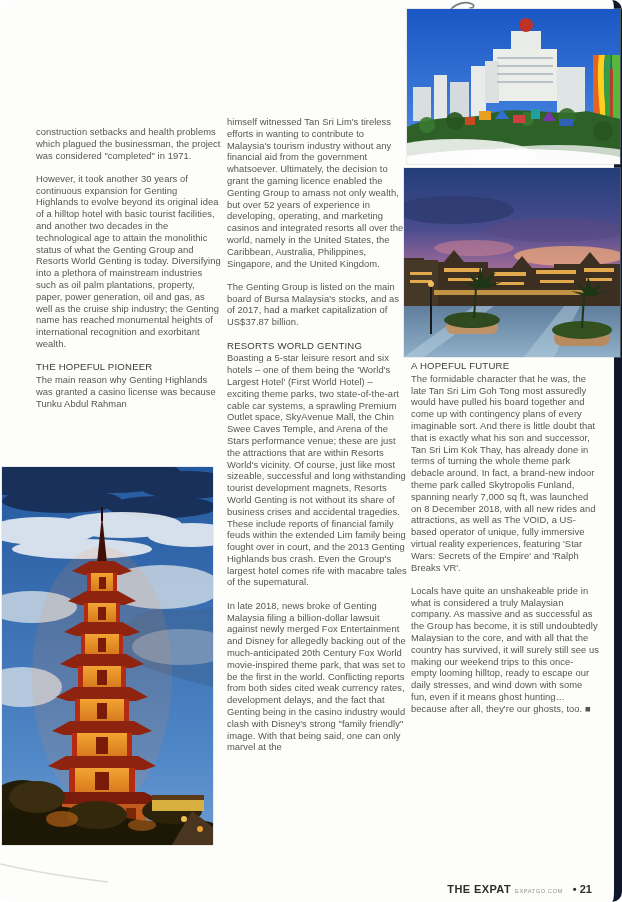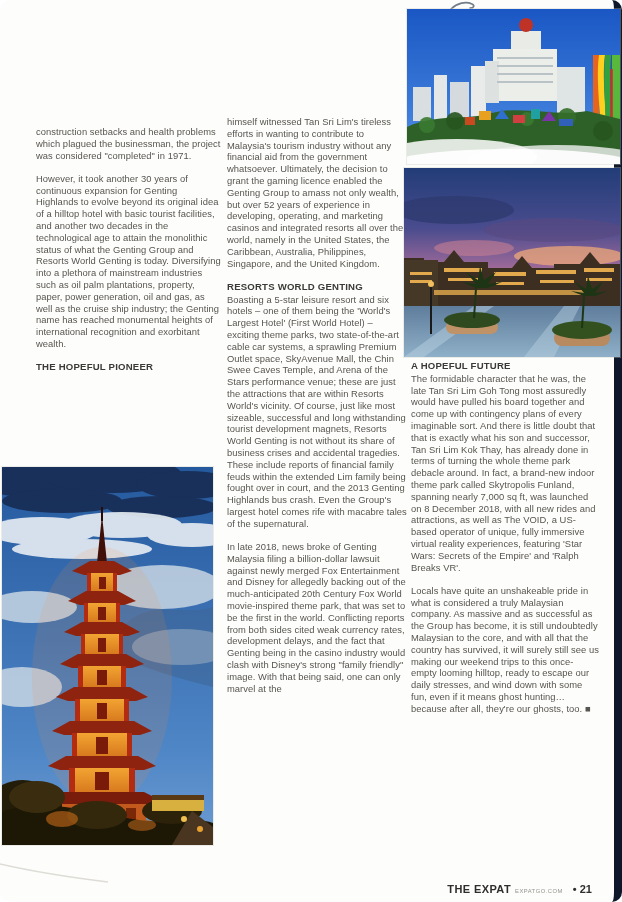--- a/index.html
+++ b/index.html
@@ -4,21 +4,21 @@
 <style>
   html,body{margin:0;padding:0;background:#ffffff;}
   body{width:622px;height:902px;position:relative;overflow:hidden;
        font-family:"Liberation Sans", sans-serif;}
   .page{position:absolute;inset:0;background:#fdfdfc;border-right:8px solid #0f172a;border-radius:10px;}
 
   
   .col{position:absolute;color:#57554f;font-size:9.4px;line-height:11.8px;
        text-align:left;letter-spacing:0.05px;}
   .col .para{margin:0 0 11.5px 0;}
-  .col .heading{margin:0 0 1px 0;font-size:9.6px;font-weight:bold;color:#3b3a36;
+  .col .heading{margin:0 0 1px 0;font-size:9.6px;font-weight:normal;color:#3b3a36;
                 letter-spacing:0.2px;}
   #col1{left:36px;top:126px;width:185px;}
   #col2{left:227px;top:116px;width:180px;}
   #col3{left:411px;top:360px;width:188px;}
 
   
   .photo{position:absolute;overflow:hidden;box-shadow:0 0 0 1px rgba(200,200,195,.35);}
   #photo-skyline{left:407px;top:9px;width:213px;height:155px;}
   #photo-outlets{left:404px;top:168px;width:216px;height:189px;}
   #photo-pagoda{left:2px;top:467px;width:211px;height:378px;}
@@ -283,23 +283,25 @@
         <circle cx="182" cy="352" r="3" fill="#f0c050"></circle>
           <circle cx="198" cy="362" r="3" fill="#e8a030"></circle>
       </g>
     </svg>
   </div>
 
   <div id="col1" class="col">
       <p class="para">construction setbacks and health problems which plagued the businessman, the project was considered "completed" in 1971.</p>
       <p class="para">However, it took another 30 years of continuous expansion for Genting Highlands to evolve beyond its original idea of a hilltop hotel with basic tourist facilities, and another two decades in the technological age to attain the monolithic status of what the Genting Group and Resorts World Genting is today. Diversifying into a plethora of mainstream industries such as oil palm plantations, property, paper, power generation, oil and gas, as well as the cruise ship industry; the Genting name has reached monumental heights of international recognition and exorbitant wealth.</p>
       <h3 class="heading">THE HOPEFUL PIONEER</h3>
+      <p class="para">The main reason why Genting Highlands was granted a casino license was because Tunku Abdul Rahman</p>
     </div>
   <div id="col2" class="col">
       <p class="para">himself witnessed Tan Sri Lim's tireless efforts in wanting to contribute to Malaysia's tourism industry without any financial aid from the government whatsoever. Ultimately, the decision to grant the gaming licence enabled the Genting Group to amass not only wealth, but over 52 years of experience in developing, operating, and marketing casinos and integrated resorts all over the world, namely in the United States, the Caribbean, Australia, Philippines, Singapore, and the United Kingdom.</p>
+      <p class="para">The Genting Group is listed on the main board of Bursa Malaysia's stocks, and as of 2017, had a market capitalization of US$37.87 billion.</p>
       <h3 class="heading">RESORTS WORLD GENTING</h3>
       <p class="para">Boasting a 5-star leisure resort and six hotels – one of them being the 'World's Largest Hotel' (First World Hotel) – exciting theme parks, two state-of-the-art cable car systems, a sprawling Premium Outlet space, SkyAvenue Mall, the Chin Swee Caves Temple, and Arena of the Stars performance venue; these are just the attractions that are within Resorts World's vicinity. Of course, just like most sizeable, successful and long withstanding tourist development magnets, Resorts World Genting is not without its share of business crises and accidental tragedies. These include reports of financial family feuds within the extended Lim family being fought over in court, and the 2013 Genting Highlands bus crash. Even the Group's largest hotel comes rife with macabre tales of the supernatural.</p>
       <p class="para">In late 2018, news broke of Genting Malaysia filing a billion-dollar lawsuit against newly merged Fox Entertainment and Disney for allegedly backing out of the much-anticipated 20th Century Fox World movie-inspired theme park, that was set to be the first in the world. Conflicting reports from both sides cited weak currency rates, development delays, and the fact that Genting being in the casino industry would clash with Disney's strong "family friendly" image. With that being said, one can only marvel at the</p>
     </div>
   <div id="col3" class="col">
       <h3 class="heading">A HOPEFUL FUTURE</h3>
       <p class="para">The formidable character that he was, the late Tan Sri Lim Goh Tong most assuredly would have pulled his board together and come up with contingency plans of every imaginable sort. And there is little doubt that that is exactly what his son and successor, Tan Sri Lim Kok Thay, has already done in terms of turning the whole theme park debacle around. In fact, a brand-new indoor theme park called Skytropolis Funland, spanning nearly 7,000 sq ft, was launched on 8 December 2018, with all new rides and attractions, as well as The VOID, a US-based operator of unique, fully immersive virtual reality experiences, featuring 'Star Wars: Secrets of the Empire' and 'Ralph Breaks VR'.</p>
       <p class="para">Locals have quite an unshakeable pride in what is considered a truly Malaysian company. As massive and as successful as the Group has become, it is still undoubtedly Malaysian to the core, and with all that the country has survived, it will surely still see us making our weekend trips to this once-empty looming hilltop, ready to escape our daily stresses, and wind down with some fun, even if it means ghost hunting… because after all, they're our ghosts, too. ■</p>
     </div>
 

